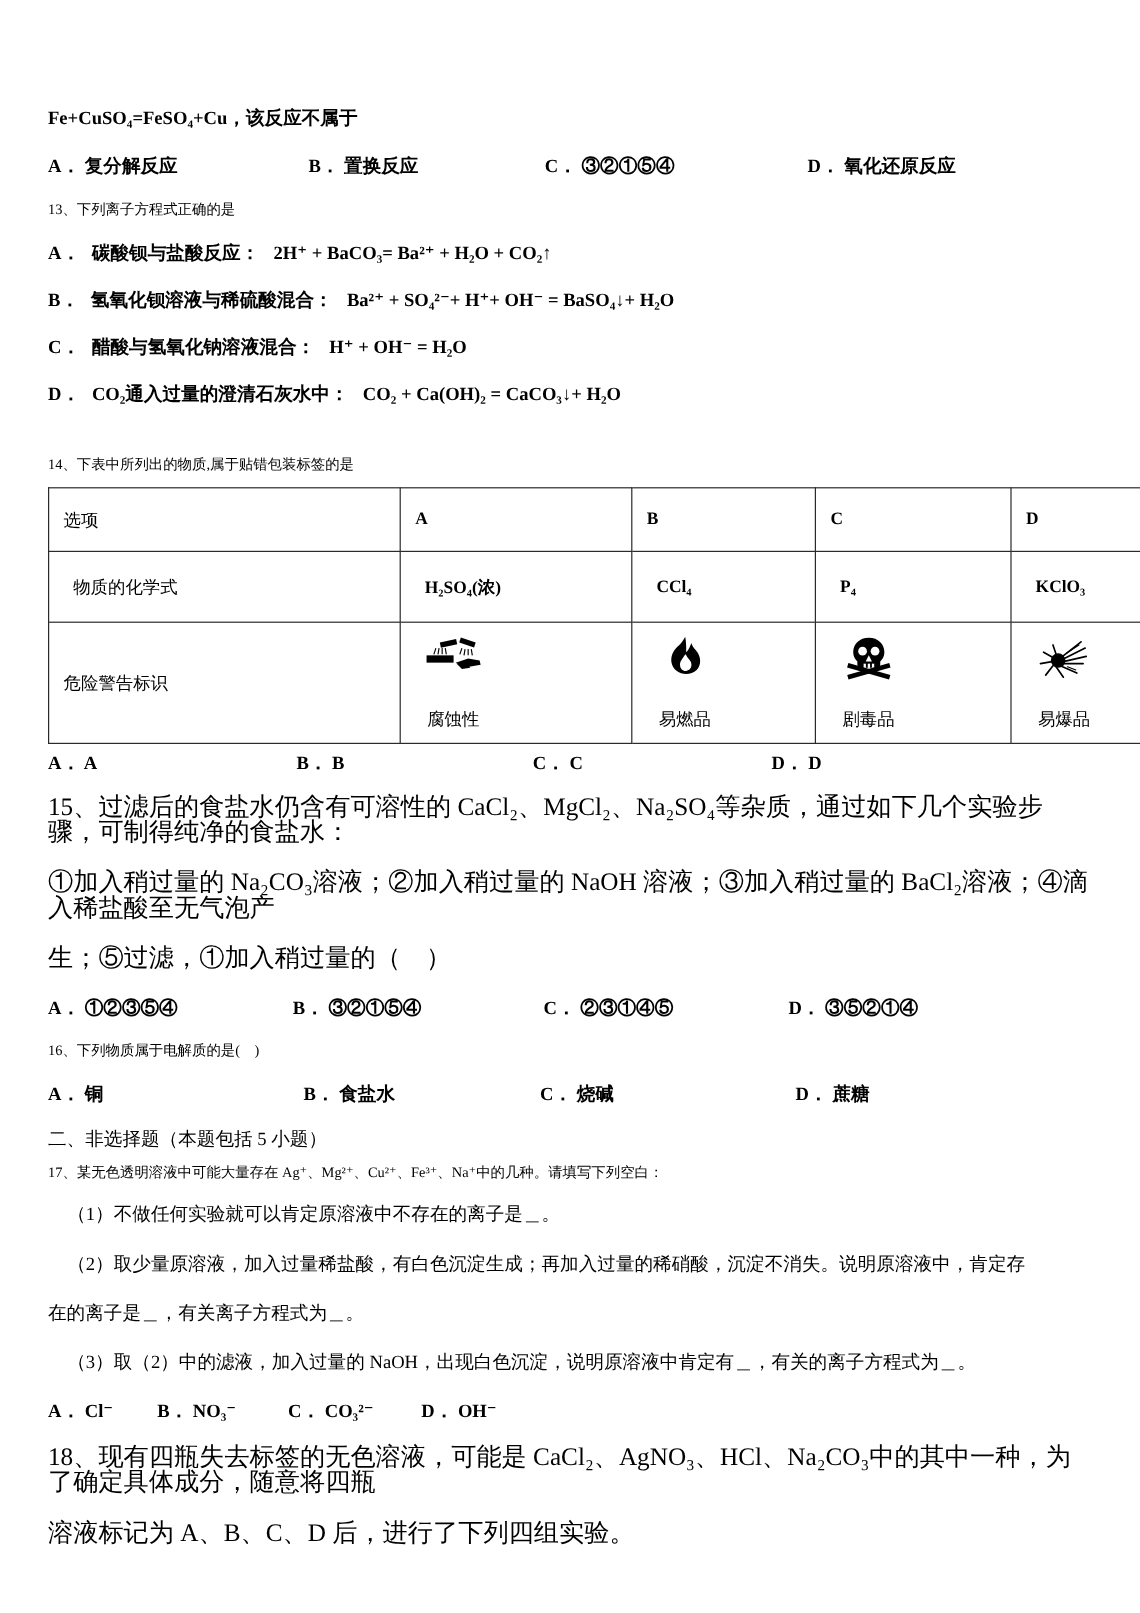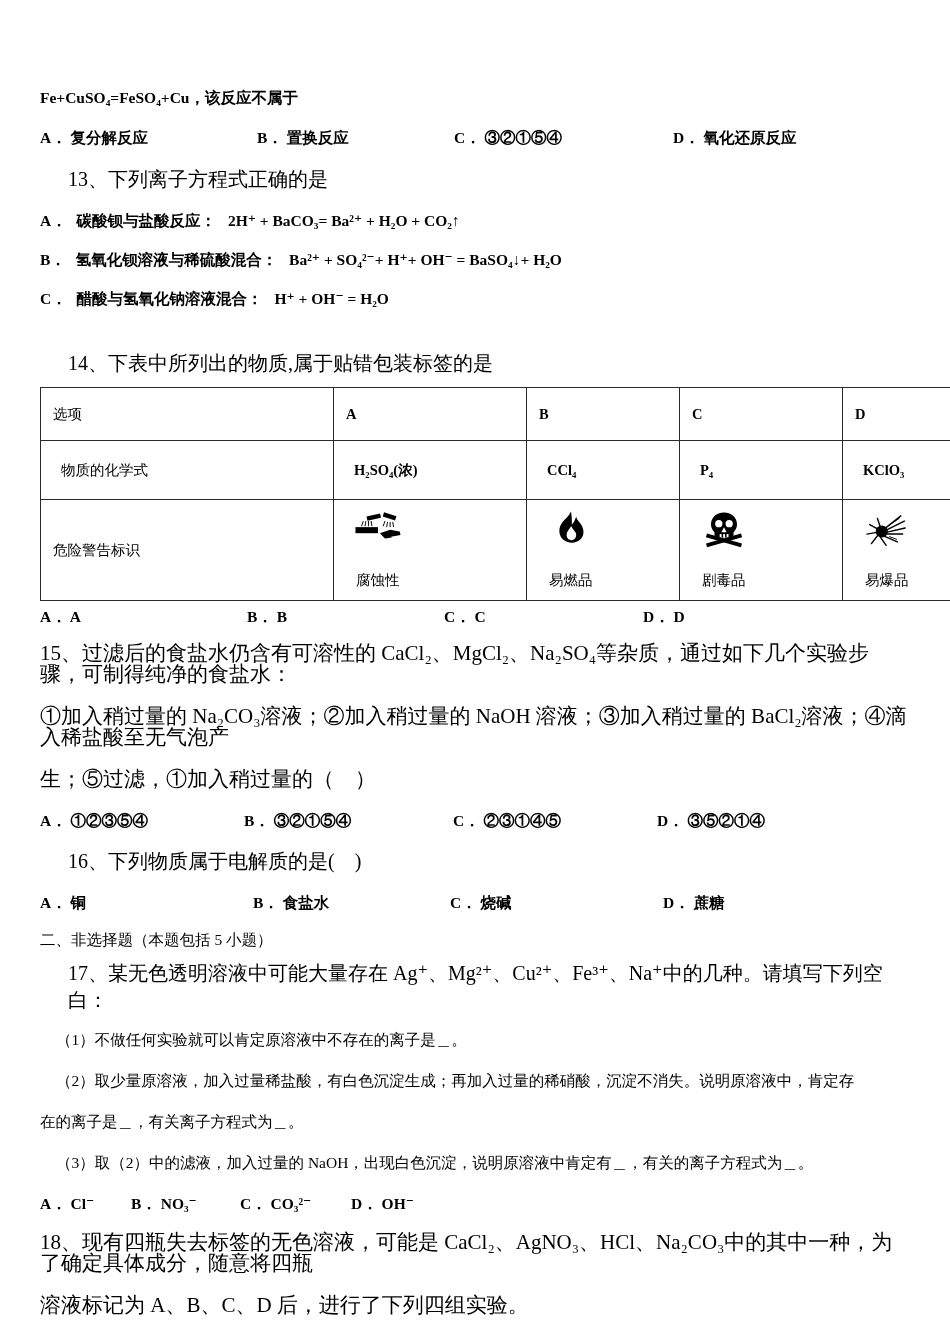--- a/index.html
+++ b/index.html
@@ -27,23 +27,22 @@
     left: 40px;
     top: 88px;
     width: 868px;
   }
   .stem {
     font-weight: bold;
     font-size: 15.5px;
     margin-bottom: 19px;
   }
   .qnum-line {
-    font-size: 20px;
+    font-size: 12px;
     margin-bottom: 18px;
-    margin-left: 28px;
   }
   .opts-row {
     display: flex;
     font-weight: bold;
     font-size: 15.5px;
     margin-bottom: 17px;
     gap: 29px;
   }
   .opt {
     display: inline-block;
@@ -157,20 +156,25 @@
   </div>
   <div class="q13-opt">
     <span class="lbl">B．</span>
     <span>氢氧化钡溶液与稀硫酸混合：</span>
     <span style="margin-left:8px">Ba²⁺ + SO₄²⁻+ H⁺+ OH⁻ = BaSO₄↓+ H₂O</span>
   </div>
   <div class="q13-opt">
     <span class="lbl">C．</span>
     <span>醋酸与氢氧化钠溶液混合：</span>
     <span style="margin-left:8px">H⁺ + OH⁻ = H₂O</span>
+  </div>
+  <div class="q13-opt">
+    <span class="lbl">D．</span>
+    <span>CO₂通入过量的澄清石灰水中：</span>
+    <span style="margin-left:8px">CO₂ + Ca(OH)₂ = CaCO₃↓+ H₂O</span>
   </div>
 
   <div class="gap-lg"></div>
 
   <div class="qnum-line" style="margin-bottom:10px">
     <span>14、</span><span>下表中所列出的物质,属于贴错包装标签的是</span>
   </div>
 
   <table class="hztable">
     <tbody>

